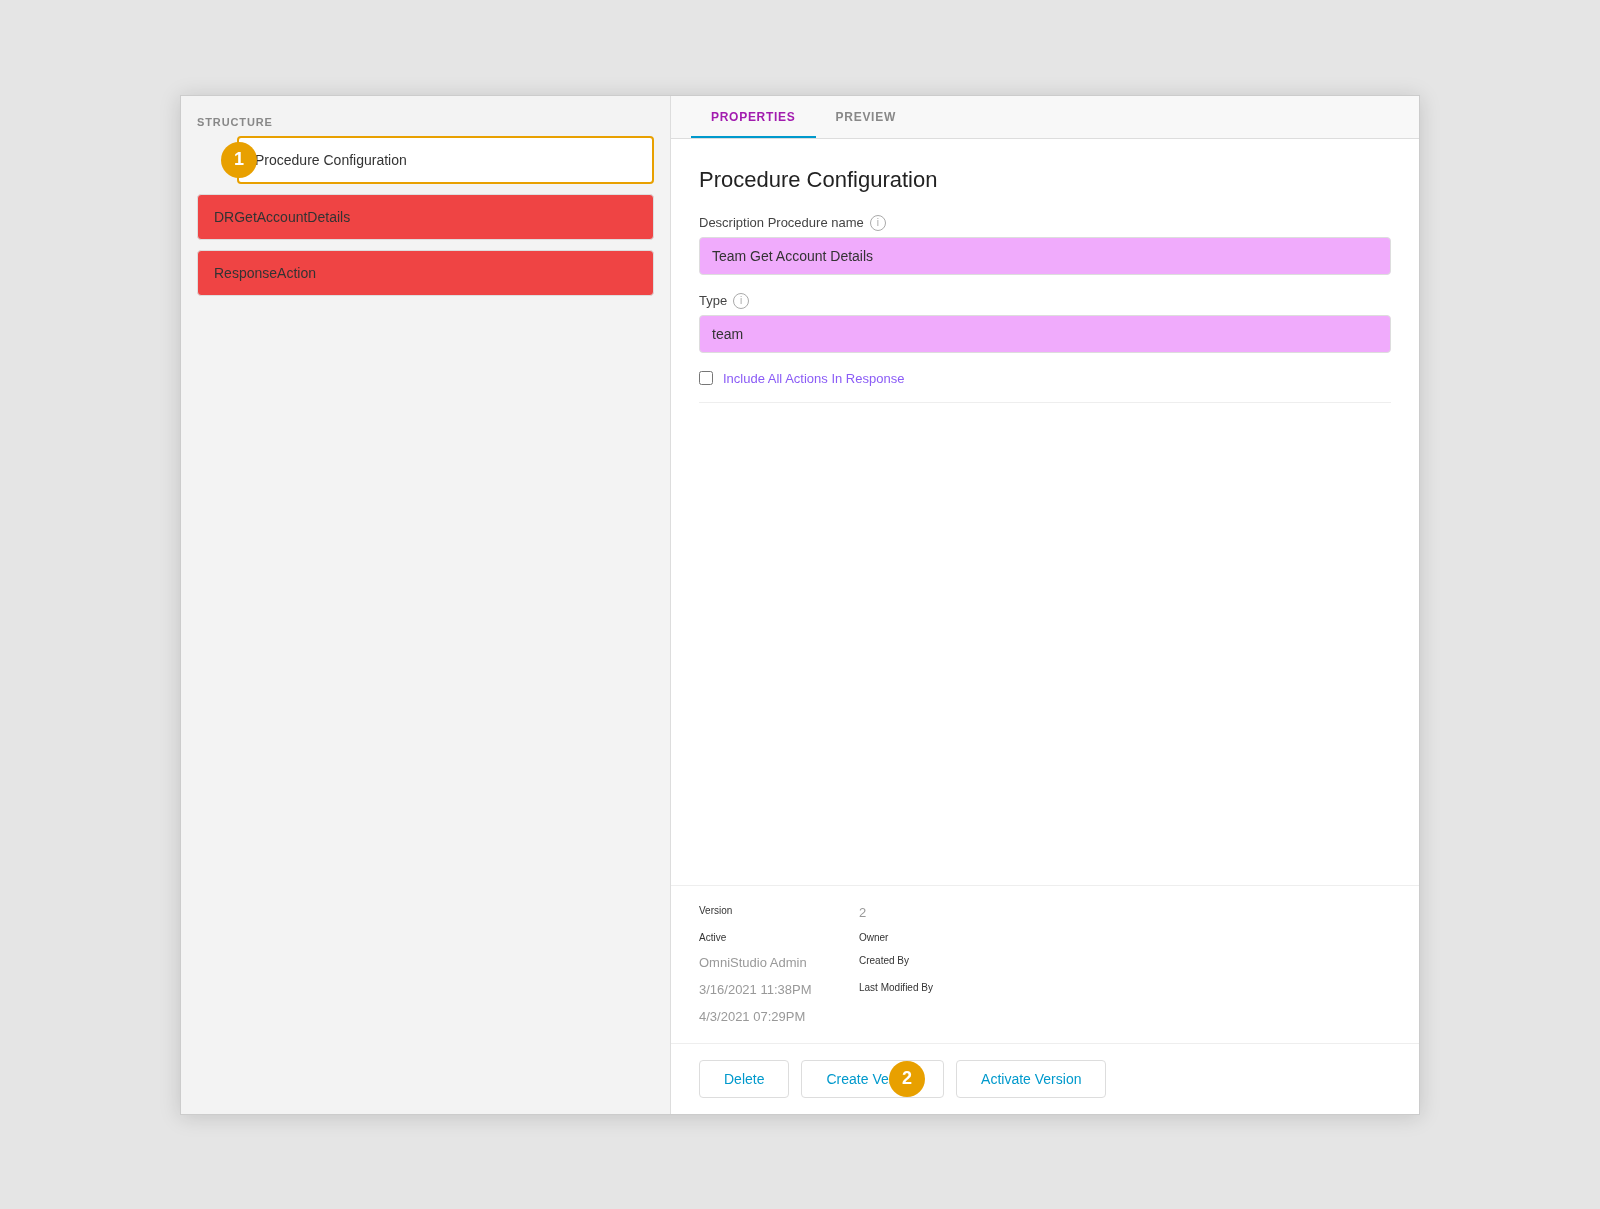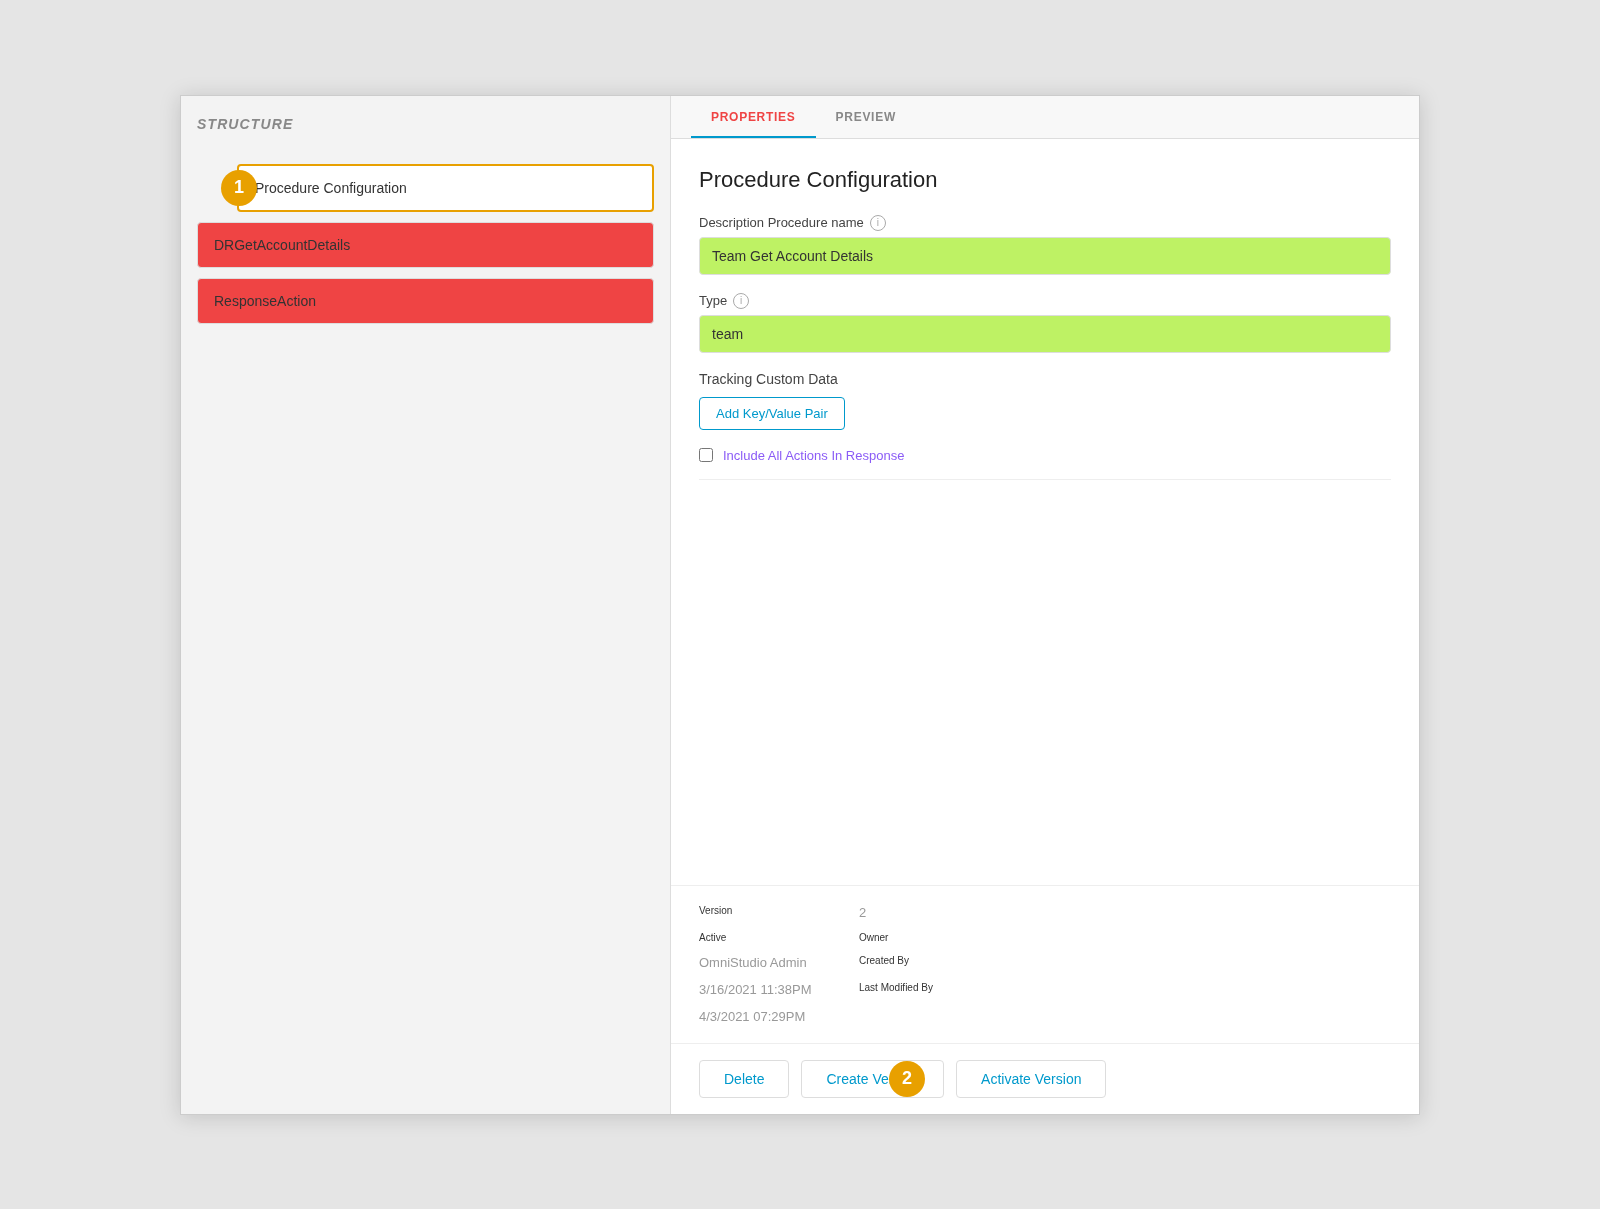--- a/index.html
+++ b/index.html
@@ -28,27 +28,26 @@
 
     
     .left-panel {
       width: 490px;
       background: #f3f3f3;
       padding: 20px 16px;
       border-right: 1px solid #ddd;
       flex-shrink: 0;
     }
     .left-panel-header {
-      font-size: 14px;
+      font-size: 11px;
       font-weight: 600;
       color: #888;
       letter-spacing: 0.08em;
-      margin-bottom: 32px;
+      margin-bottom: 8px;
       text-transform: uppercase;
-      font-style: italic;
     }
     .tree-item {
       background: #ef4444;
       border: 1px solid #ddd;
       border-radius: 4px;
       padding: 14px 16px;
       margin-bottom: 10px;
       font-size: 14px;
       color: #333;
       cursor: pointer;
@@ -98,21 +97,21 @@
       padding: 14px 20px 12px;
       font-size: 12px;
       font-weight: 600;
       letter-spacing: 0.06em;
       text-transform: uppercase;
       color: #888;
       cursor: pointer;
       border-bottom: 2px solid transparent;
     }
     .tab.active {
-      color: #ef4444;
+      color: #a21caf;
       border-bottom: 2px solid #0099cc;
     }
 
     
     .properties-content {
       flex: 1;
       overflow-y: auto;
       padding: 28px 28px 0 28px;
     }
     .properties-title {
@@ -144,21 +143,21 @@
       justify-content: center;
       cursor: default;
     }
     .form-input {
       width: 100%;
       padding: 10px 12px;
       border: 1px solid #ddd;
       border-radius: 4px;
       font-size: 14px;
       color: #333;
-      background: #bef264;
+      background: #f0abfc;
     }
     .form-textarea {
       width: 100%;
       padding: 10px 12px;
       border: 1px solid #ddd;
       border-radius: 4px;
       font-size: 14px;
       color: #333;
       background: #fff;
       height: 120px;
@@ -309,24 +308,20 @@
 
         <div class="form-group">
           <div class="form-label">
             <span>Type</span>
             <span class="info-icon">i</span>
           </div>
           <input class="form-input" type="text" value="team" style="">
         </div>
 
 
-        <div class="form-group">
-          <div class="tracking-label">Tracking Custom Data</div>
-          <button class="btn-outline">Add Key/Value Pair</button>
-        </div>
 
         <div class="checkbox-row">
           <input type="checkbox" style="">
           <span class="checkbox-label">Include All Actions In Response</span>
         </div>
       </div>
 
       <div class="meta-section">
         <span class="meta-key">Version</span>
         <span class="meta-value">2</span>

